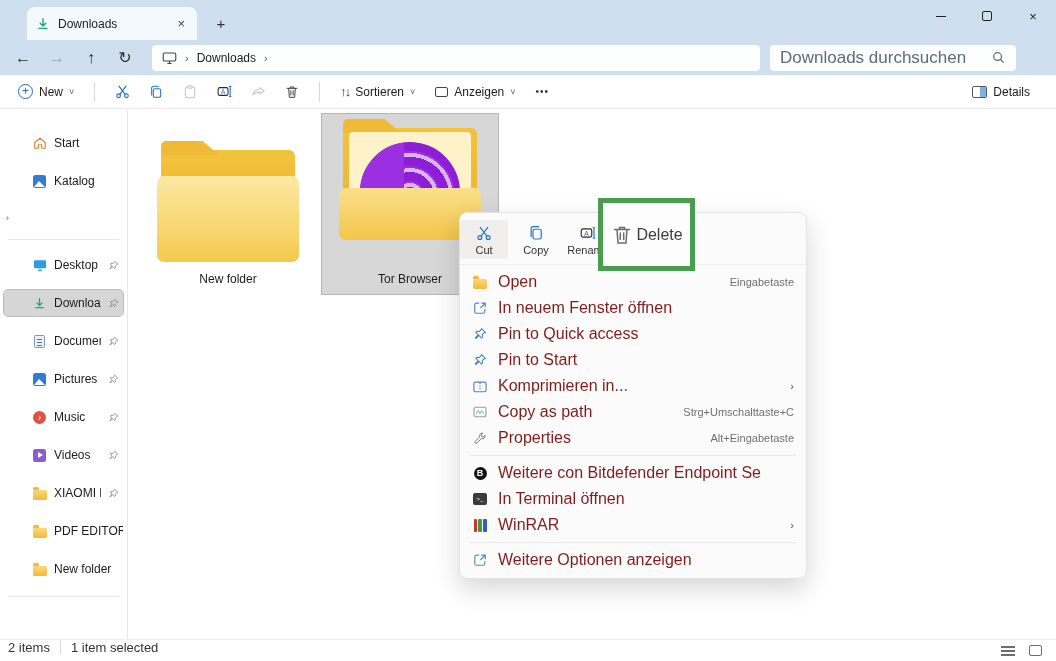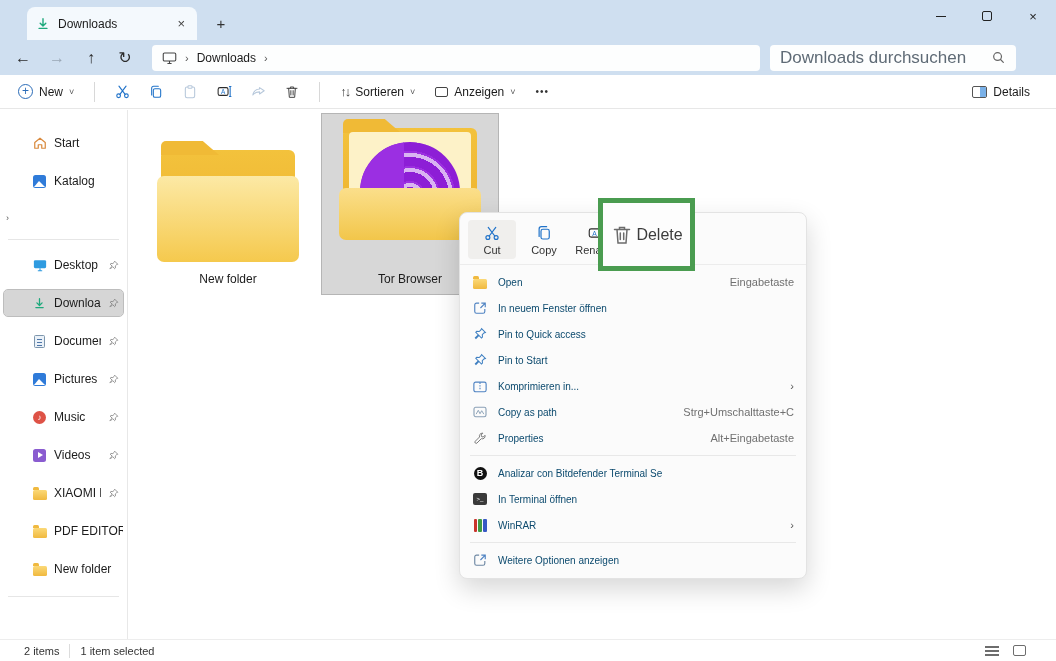--- a/index.html
+++ b/index.html
@@ -73,42 +73,42 @@
   .bf-back { position:absolute; left:8px; right:8px; top:10px; bottom:4px; background:linear-gradient(#f3c23c,#edb02e); border-radius:6px; }
   .bf-back::before { content:''; position:absolute; top:-9px; left:0; width:58px; height:14px; background:#f0ba36; border-radius:5px 0 0 0; clip-path:polygon(0 100%,0 0,72% 0,100% 100%); }
   .bf-front { position:absolute; left:4px; right:4px; bottom:0; height:86px; background:linear-gradient(180deg,#fce9a5,#f5c94d); border-radius:7px; }
   .bf-inner { position:absolute; left:14px; right:14px; top:14px; bottom:8px; background:#fdf2c8; border-radius:4px; }
   .onion { position:absolute; left:50%; transform:translateX(-50%); bottom:44px; width:100px; height:54px; border-radius:100px 100px 0 0; background:repeating-radial-gradient(circle at 50% 100%, #8d1ed6 0 9px, #d9b4f2 9px 13px, #9c2ee0 13px 15px); overflow:hidden; }
   .onion::before { content:''; position:absolute; left:0; top:0; bottom:0; width:44%; background:#9b2fe2; }
   .bf-pocket { position:absolute; left:4px; right:4px; bottom:0; height:52px; background:linear-gradient(#fbdf8b,#f2c64a); border-radius:7px 7px 7px 7px; }
 
   
   .ctxmenu { position:absolute; left:459px; top:212px; width:348px; background:#fbfbfb; border:1px solid #e3e3e3; border-radius:8px; box-shadow:0 10px 26px rgba(0,0,0,.16); z-index:10; padding-bottom:5px; }
-  .quickbar { display:flex; align-items:flex-end; padding:7px 12px 5px 8px; border-bottom:1px solid #ececec; min-height:48px; gap:4px; }
+  .quickbar { display:flex; align-items:flex-end; padding:7px 12px 5px 0; border-bottom:1px solid #ececec; min-height:48px; gap:4px; }
   .qact { width:48px; display:flex; flex-direction:column; align-items:center; gap:2px; padding:4px 0 3px; border-radius:4px; }
   .qact.hov { background:#f0efed; }
   .qact .qlbl { font-size:11px; color:#333; }
   .mrow { height:26px; display:flex; align-items:center; padding:0 12px; gap:10px; }
-  .mrow .mlbl { flex:1; color:#0c4a6e; font-size:10px; white-space:nowrap; overflow:hidden; }
+  .mrow .mlbl { flex:1; color:#7f1d1d; font-size:16px; white-space:nowrap; overflow:hidden; }
   .mrow .msc { color:#707070; font-size:11px; }
   .mrow .msub { color:#555; font-size:11px; }
   .msep { height:1px; background:#e8e8e8; margin:4px 10px; }
   .mic { width:16px; height:16px; flex:none; display:flex; align-items:center; justify-content:center; }
   .circleB { width:13px; height:13px; background:#111; color:#fff; border-radius:50%; font-size:9px; font-weight:bold; display:flex; align-items:center; justify-content:center; }
   .term-ic { width:14px; height:12px; background:#3a3a3a; border-radius:2px; color:#fff; font-size:6px; display:flex; align-items:center; justify-content:center; letter-spacing:0; }
   .rar-ic { width:13px; height:13px; display:flex; gap:1px; }
   .rar-ic i { flex:1; border-radius:1px; }
   .rar-ic .r1{ background:#c9342c; } .rar-ic .r2{ background:#3f9a43; } .rar-ic .r3{ background:#3759c4; }
 
   
   .greenbox { position:absolute; left:598px; top:198px; width:97px; height:73px; border:5px solid #4a9c50; background:#fdfdfd; z-index:20; display:flex; flex-direction:column; align-items:center; justify-content:center; gap:2px; }
   .greenbox .dlabel { font-size:16px; color:#3c3c3c; }
 
   
-  .statusbar { position:absolute; left:0; bottom:0; width:100%; height:22px; background:#fff; border-top:1px solid #ededed; display:flex; align-items:center; padding:0 24px; font-size:11px; color:#333; }
+  .statusbar { position:absolute; left:0; bottom:0; width:100%; height:22px; background:#fff; border-top:1px solid #ededed; display:flex; padding:0 8px; font-size:13px; color:#333; }
   .stsep { width:1px; height:14px; background:#dcdcdc; margin:0 10px; }
   .status-right { margin-left:auto; display:flex; gap:14px; align-items:center; padding-right:6px; }
   .vlist { width:14px; height:10px; display:flex; flex-direction:column; justify-content:space-between; }
   .vlist i { height:2px; background:#6d6d6d; }
   .vthumb { width:13px; height:11px; border:1.4px solid #6d6d6d; border-radius:2px; }
 </style>
 </head>
 <body>
 
 <div class="window">
@@ -464,21 +464,21 @@
           </svg>
       </span>
       <span class="mlbl">Properties</span>
       <span class="msc">Alt+Eingabetaste</span>
     </div>
     <div class="msep"></div>
     <div class="mrow">
       <span class="mic">
           <span class="circleB">B</span>
         </span>
-      <span class="mlbl">Analizar con Bitdefender Terminal Se</span>
+      <span class="mlbl">Weitere con Bitdefender Endpoint Se</span>
     </div>
     <div class="mrow">
       <span class="mic">
           <span class="term-ic">&gt;_</span>
         </span>
       <span class="mlbl">In Terminal öffnen</span>
     </div>
     <div class="mrow">
       <span class="mic">
           <span class="rar-ic">

